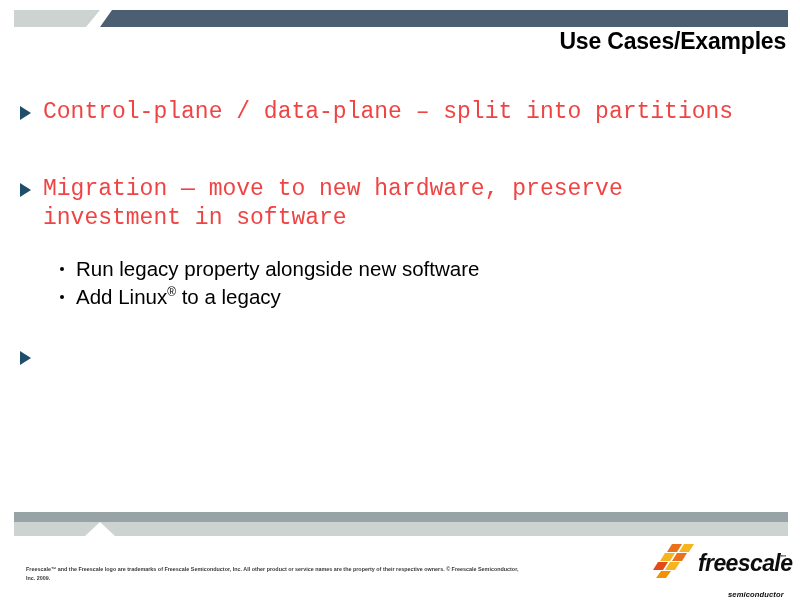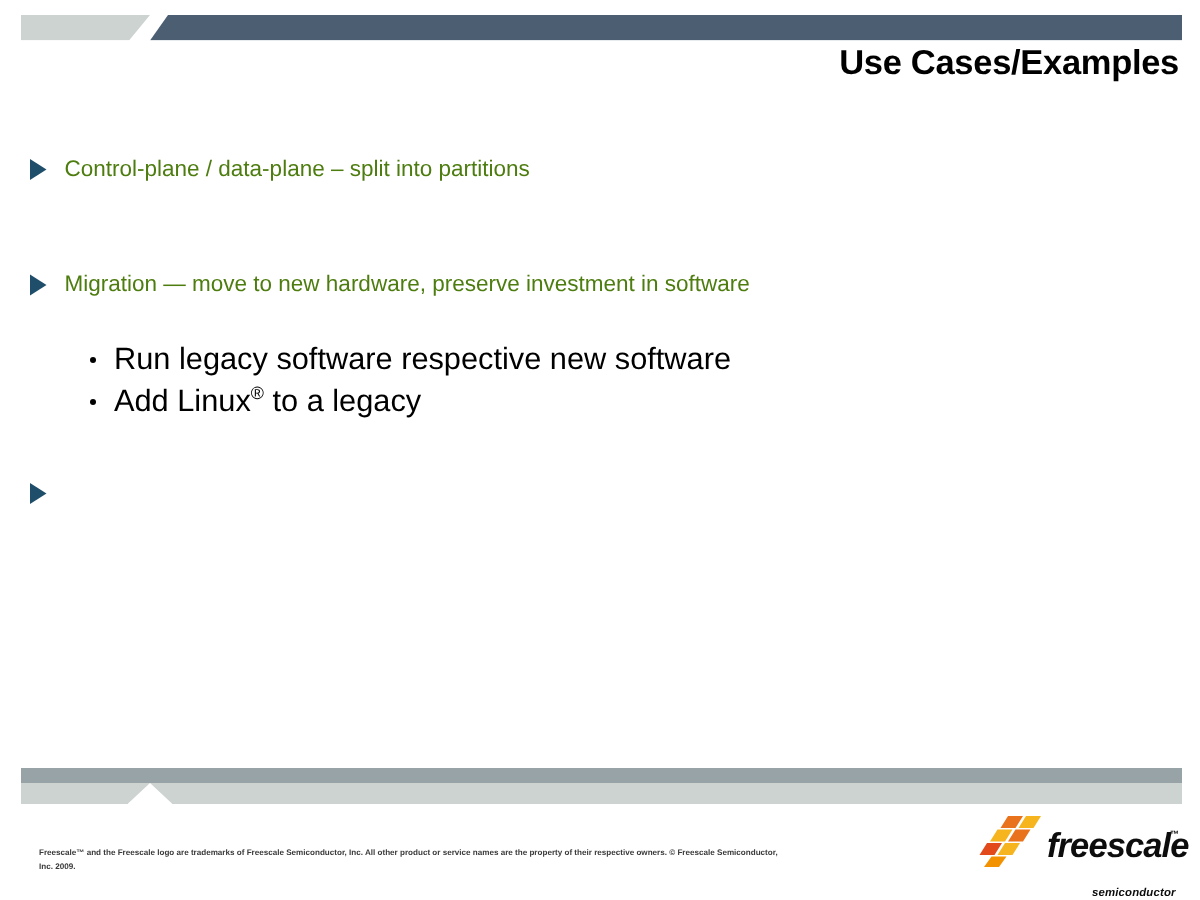--- a/index.html
+++ b/index.html
@@ -67,24 +67,25 @@
   .content {
     position: absolute;
     left: 18px;
     top: 98px;
     width: 740px;
   }
 
   .bullet-l1 {
     position: relative;
     padding-left: 25px;
-    font-size: 15px;
+    font-size: 23px;
     line-height: 29px;
-    color: #4d7c0f;
+    color: #ef4444;
     margin: 0 0 8px 0;
+    font-family: Liberation Mono, monospace;
   }
   .bullet-l1 .marker {
     position: absolute;
     left: 2px;
     top: 8px;
     width: 0;
     height: 0;
     border-left: 11px solid #1f4e6b;
     border-top: 7px solid transparent;
     border-bottom: 7px solid transparent;
@@ -228,21 +229,21 @@
 
     <div class="bullet-l1">
       <span class="marker"></span>
       <span>Migration — move to new hardware, preserve investment in software</span>
     </div>
 
     <div class="spacer-sm"></div>
 
     <div class="bullet-l2">
       <span class="marker-dot"></span>
-      <span>Run legacy software respective new software</span>
+      <span>Run legacy property alongside new software</span>
     </div>
 
     <div class="bullet-l2">
       <span class="marker-dot"></span>
       <span>Add Linux</span><sup class="reg">®</sup><span> to a legacy</span>
     </div>
 
     <div class="spacer-md"></div>
 
     <div class="bullet-l1">

